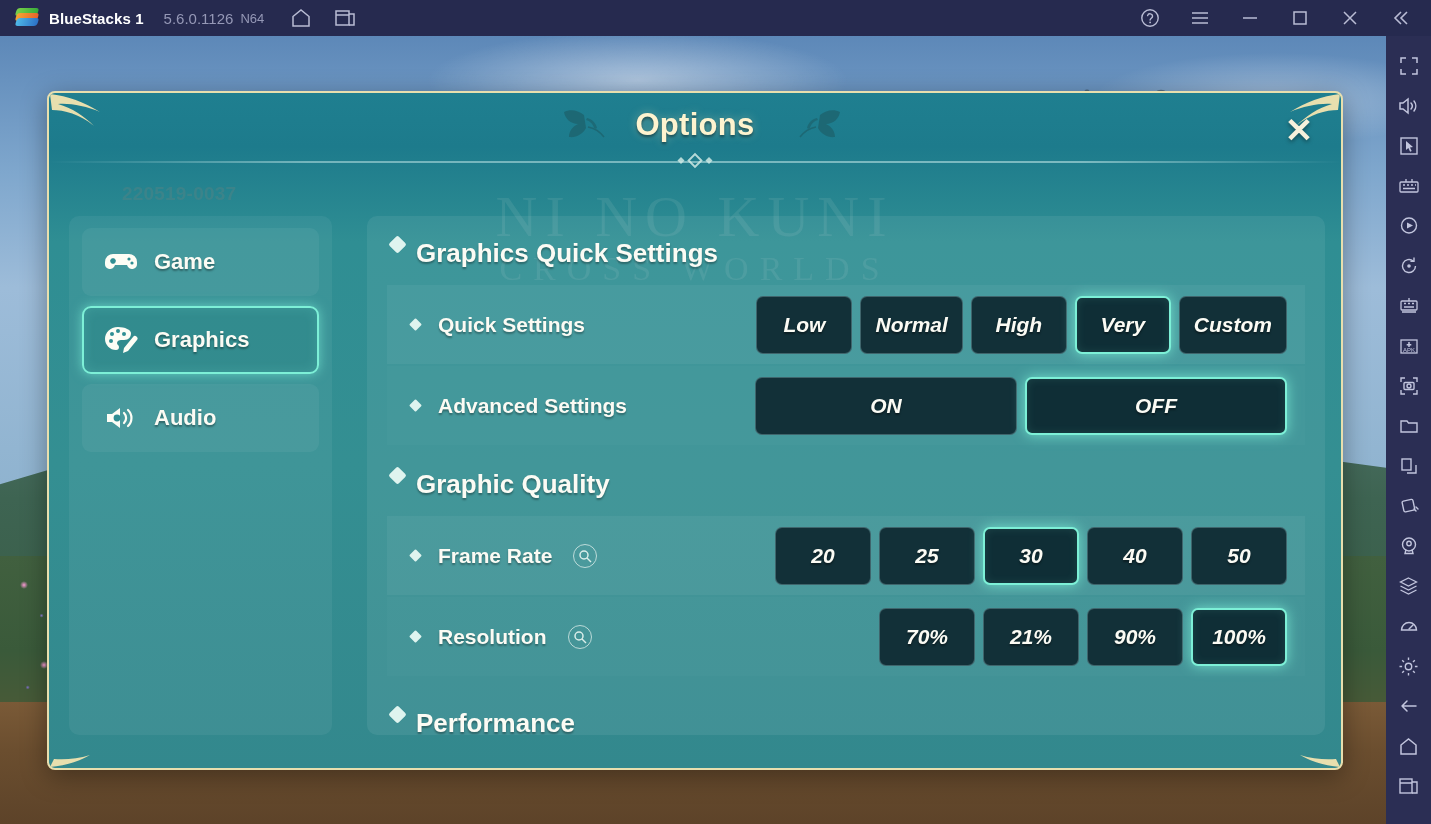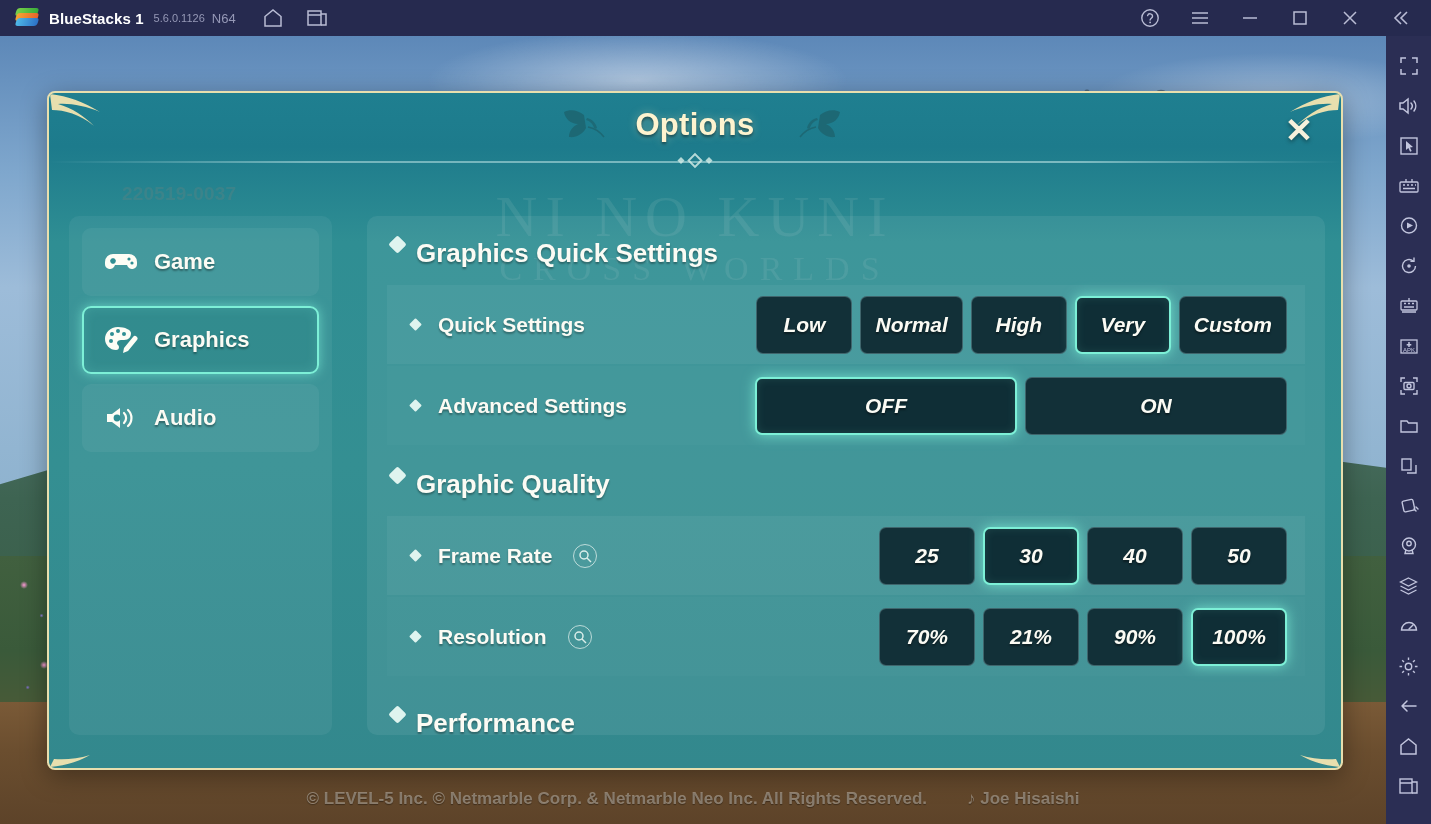--- a/index.html
+++ b/index.html
@@ -21,21 +21,21 @@
     width: 22px; height: 20px; margin-left: 16px; margin-right: 11px;
     position: relative;
   }
   #bs-logo .lyr { position:absolute; left:0; width:22px; height:8px; border-radius:3px; transform: skewX(-18deg);}
   #bs-logo .l1 { top: 0px;  background: linear-gradient(90deg,#7ad14a,#35a93a); }
   #bs-logo .l2 { top: 5px;  background: linear-gradient(90deg,#f4a634,#e8622a); }
   #bs-logo .l3 { top: 10px; background: linear-gradient(90deg,#4fb9e8,#2c70c6); }
   #bs-title {
     font-size: 15px; font-weight: bold; color: #ffffff; letter-spacing: .1px;
   }
-  #bs-version { font-size: 11px; color: #9598b6; margin-left: 10px; }
+  #bs-version { font-size: 15px; color: #9598b6; margin-left: 20px; }
   #bs-n64 { font-size: 13px; color: #9598b6; margin-left: 7px; }
   .tb-ico {
     width: 34px; height: 34px; display:flex; align-items:center; justify-content:center;
     color: #b9bcd4;
   }
   #tb-left-icons { display:flex; margin-left: 20px; gap: 10px; }
   #tb-right-icons { margin-left:auto; display:flex; align-items:center; gap: 16px; margin-right: 14px;}
 
   
   #sidebar {
@@ -292,24 +292,20 @@
       </svg>
     </span>
     <span>
       <svg width="40" height="34" viewBox="0 0 40 34" fill="none" stroke="currentColor" stroke-width="2.4">
         <circle cx="20" cy="17" r="5.5"></circle>
         <path d="M20 4 v4 M20 26 v4 M7 17 h4 M29 17 h4 M11 8 l3 3 M26 23 l3 3 M29 8 l-3 3 M14 23 l-3 3"></path>
       </svg>
     </span>
   </div>
 
-  <div id="game-footer">
-    <span>© LEVEL-5 Inc. © Netmarble Corp. &amp; Netmarble Neo Inc. All Rights Reserved.</span>
-    <span>♪ Joe Hisaishi</span>
-  </div>
 
   <div id="dialog">
 
     <div id="game-build">220519-0037</div>
 
     <div id="watermark">
       <div id="wm-main">NI NO KUNI</div>
       <div id="wm-sub">CROSS WORLDS</div>
     </div>
 
@@ -418,42 +414,43 @@
           <div class="opt">Custom</div>
         </div>
       </div>
 
       <div class="row alt">
         <div class="row-label">
           <span class="sm-dia"></span>
           <span>Advanced Settings</span>
         </div>
         <div class="opts">
+          <div class="opt wide">ON</div>
           <div class="opt wide sel">OFF</div>
-          <div class="opt wide">ON</div>
         </div>
       </div>
 
       <div class="section-head">
         <span class="sec-dia"></span>
         <span>Graphic Quality</span>
       </div>
 
       <div class="row">
         <div class="row-label">
           <span class="sm-dia"></span>
           <span>Frame Rate</span>
           <span class="info-ico">
             <svg width="14" height="14" viewBox="0 0 14 14" fill="none" stroke="currentColor" stroke-width="1.5">
               <circle cx="6" cy="6" r="4"></circle>
                 <path d="M9 9 l4 4"></path>
             </svg>
           </span>
         </div>
         <div class="opts">
+          <div class="opt">20</div>
           <div class="opt">25</div>
           <div class="opt sel">30</div>
           <div class="opt">40</div>
           <div class="opt">50</div>
         </div>
       </div>
 
       <div class="row alt">
         <div class="row-label">
           <span class="sm-dia"></span>

